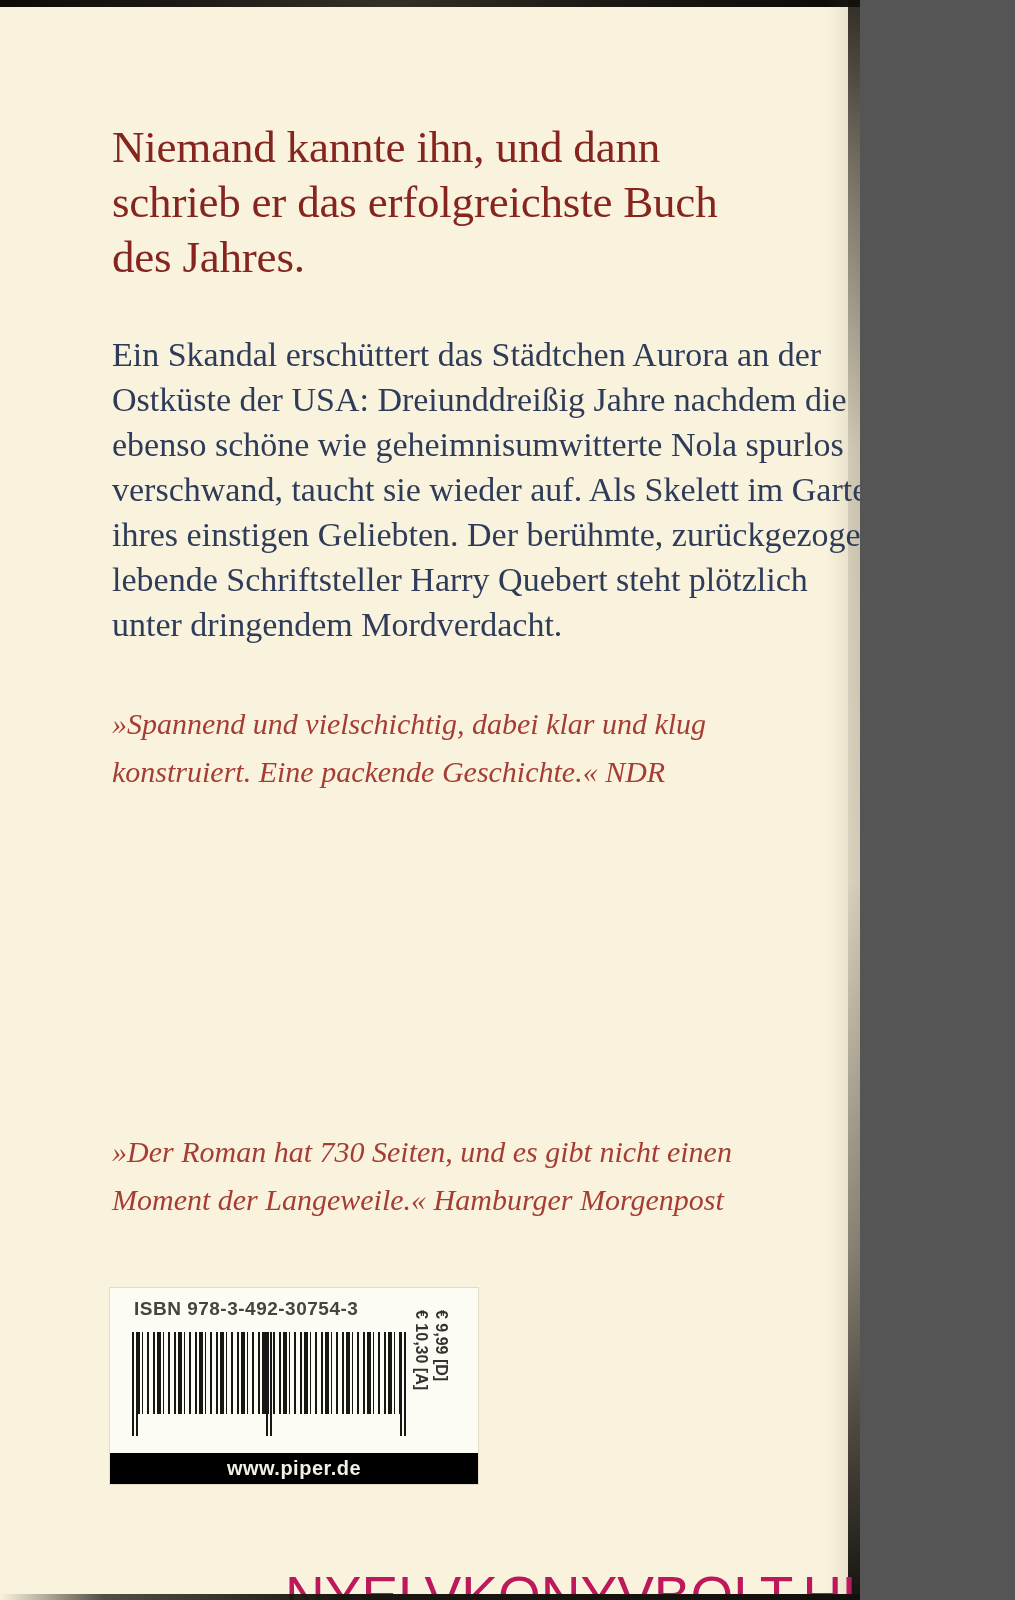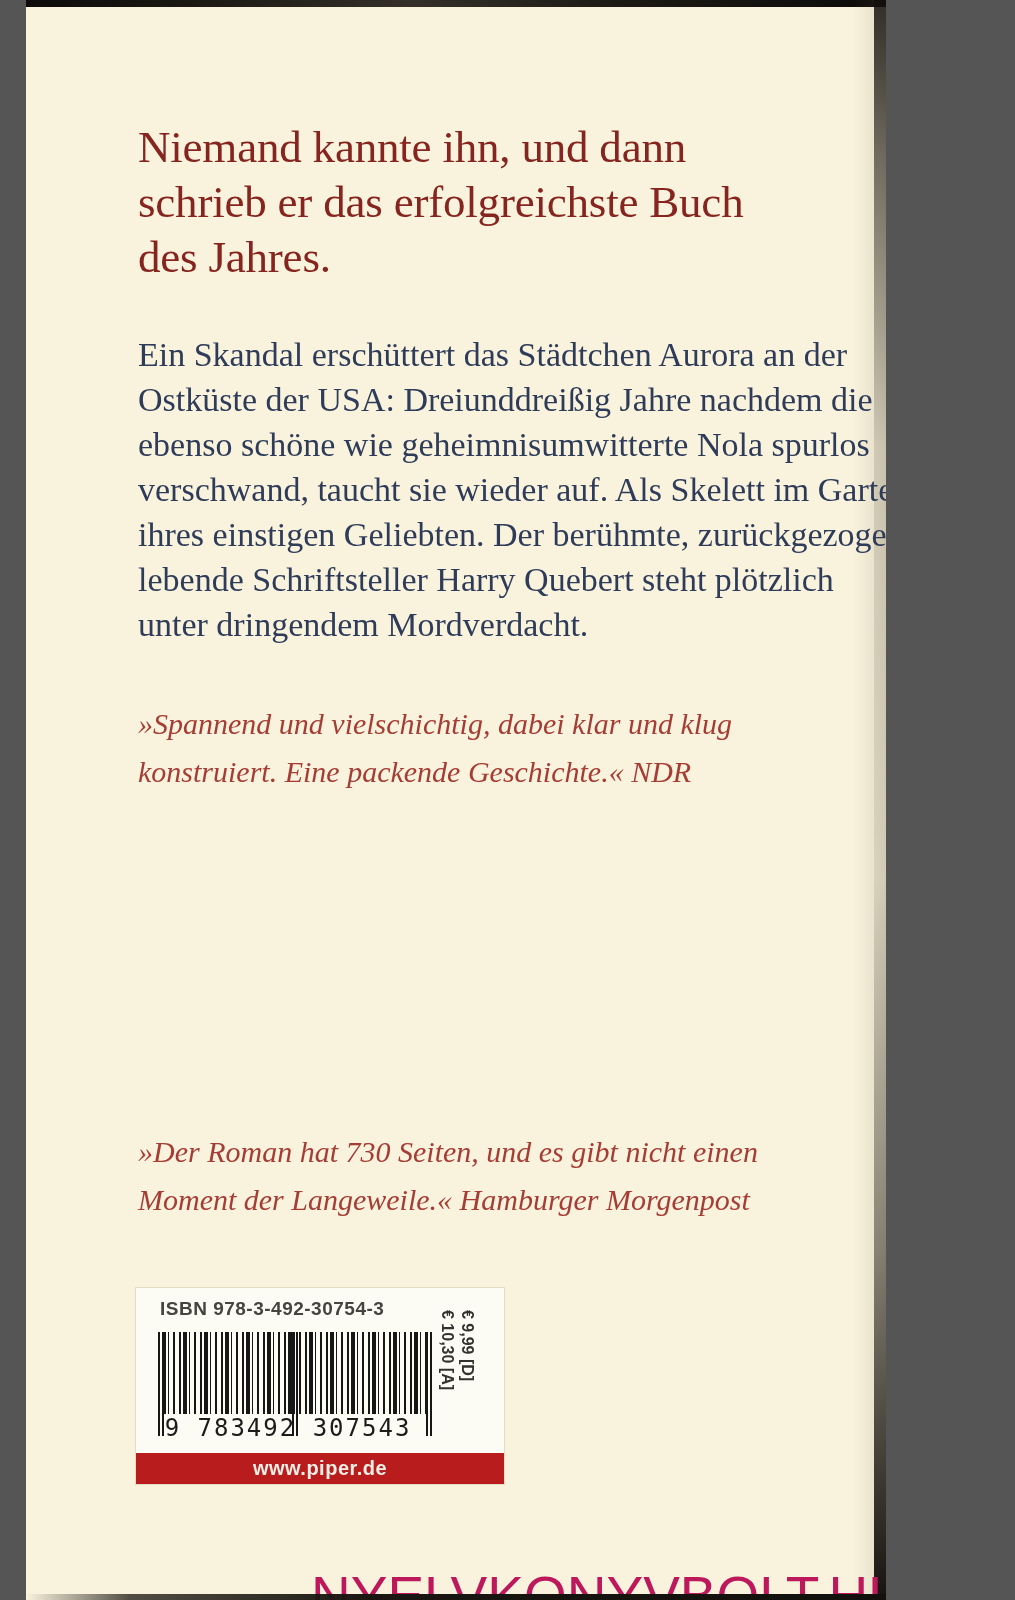--- a/index.html
+++ b/index.html
@@ -2,21 +2,20 @@
 <html><head>
 <meta charset="utf-8">
 <style>
   html,body{margin:0;padding:0;background:#555;}
   .page{
     position:relative;
     width:860px;height:1600px;
     background:#f9f3dd;
     overflow:hidden;
     font-family:"Liberation Serif", serif;
-    margin-left:26px;
   }
   
   .top-edge{
     position:absolute;left:0;top:0;width:100%;height:7px;
     background:linear-gradient(90deg,#0d0b09 0%,#1c1914 20%,#343029 45%,#1c1914 70%,#0d0b09 100%);
   }
   .bottom-edge{
     position:absolute;left:0;bottom:0;width:100%;height:6px;
     background:linear-gradient(90deg,rgba(25,22,17,0) 0%,rgba(25,22,17,.75) 12%,#1a1712 40%,#12100c 100%);
   }
@@ -89,21 +88,21 @@
   }
   .price-block{
     position:absolute;left:265px;top:56px;width:110px;height:42px;
     transform:rotate(90deg);
     font-family:"Liberation Sans", sans-serif;
     font-size:16px;font-weight:bold;color:#33322e;
     line-height:20px;white-space:pre-line;
   }
   .website-bar{
     position:absolute;left:0;bottom:0;width:100%;height:31px;
-    background:#b91c1c;
+    background:#000000;
     display:flex;align-items:center;justify-content:center;
   }
   .website-bar span{
     font-family:"Liberation Sans", sans-serif;
     font-size:20px;font-weight:bold;color:#f1efe6;letter-spacing:.5px;
   }
 
   
   .piper-logo{
     position:absolute;left:836px;top:1358px;width:200px;height:62px;
@@ -155,21 +154,20 @@
     <div class="isbn-label">ISBN 978-3-492-30754-3</div>
 
     <div class="bars"></div>
     <div class="guard g1"></div>
     <div class="guard g2"></div>
     <div class="guard g3"></div>
     <div class="guard g4"></div>
     <div class="guard g5"></div>
     <div class="guard g6"></div>
 
-    <div class="barcode-digits">9 783492 307543</div>
 
     <div class="price-block">€ 9,99 [D]
 € 10,30 [A]</div>
 
     <div class="website-bar">
       <span>www.piper.de</span>
     </div>
   </div>
 
   <div class="piper-logo">PIPER</div>

